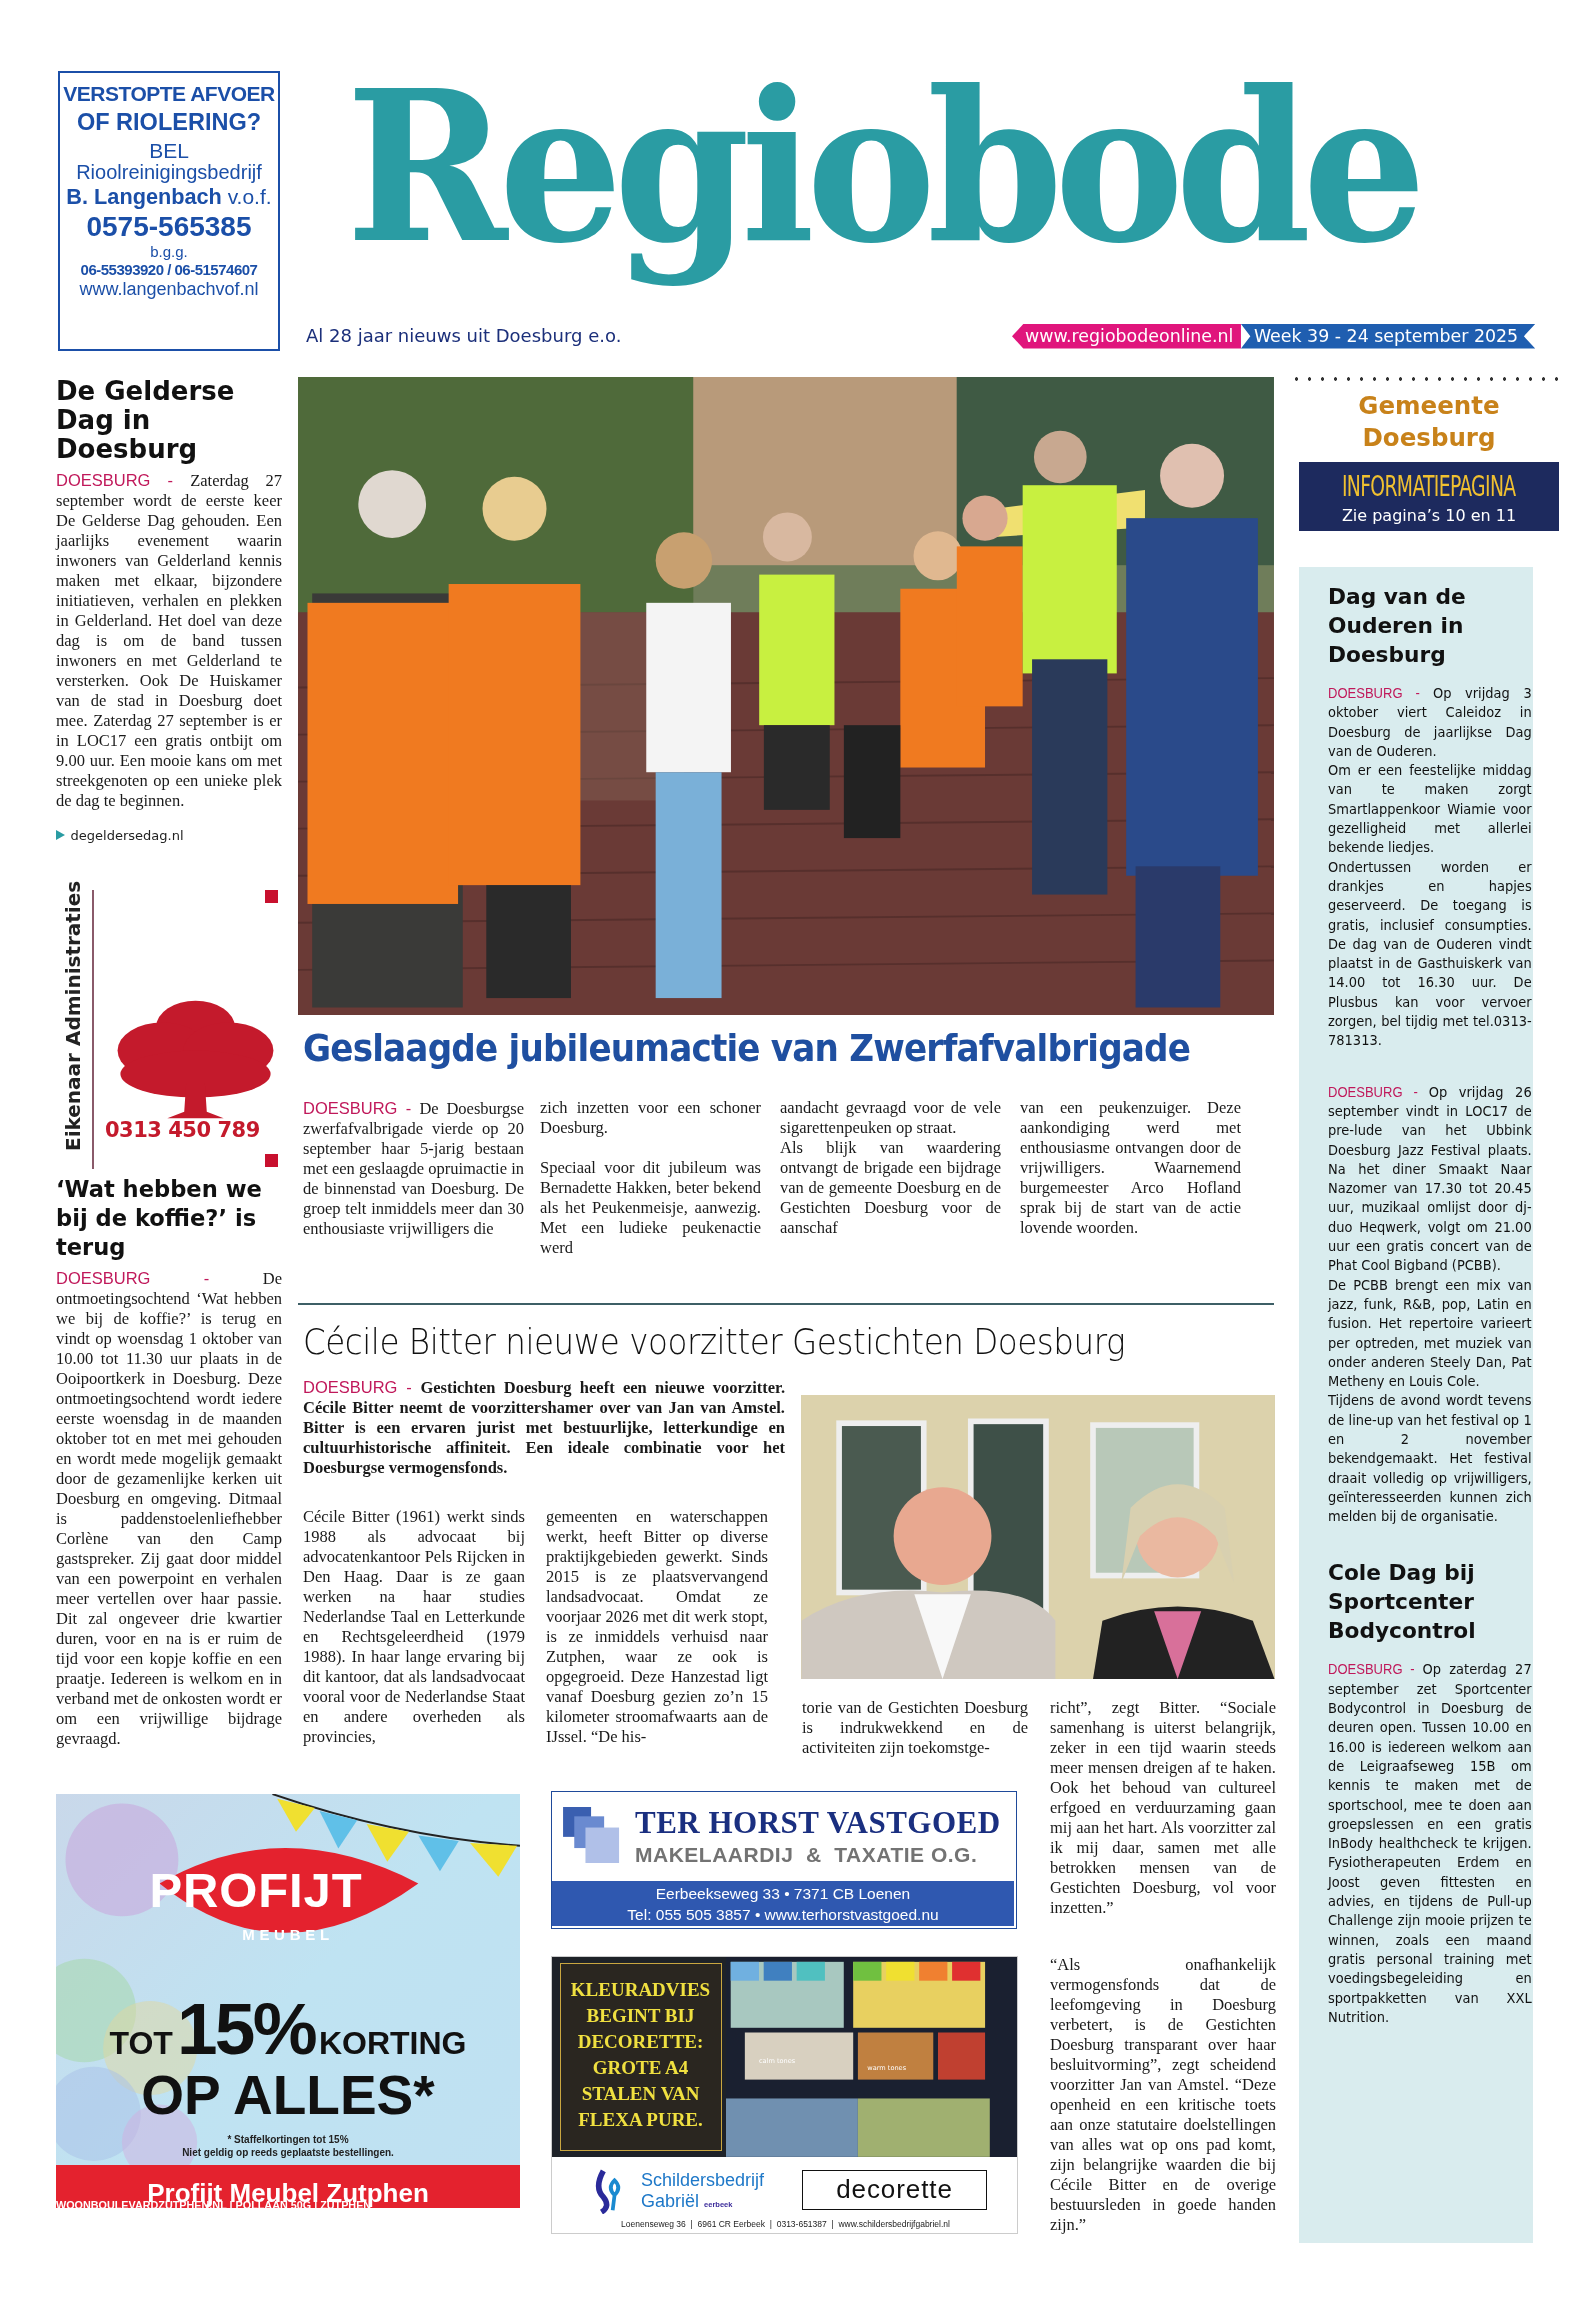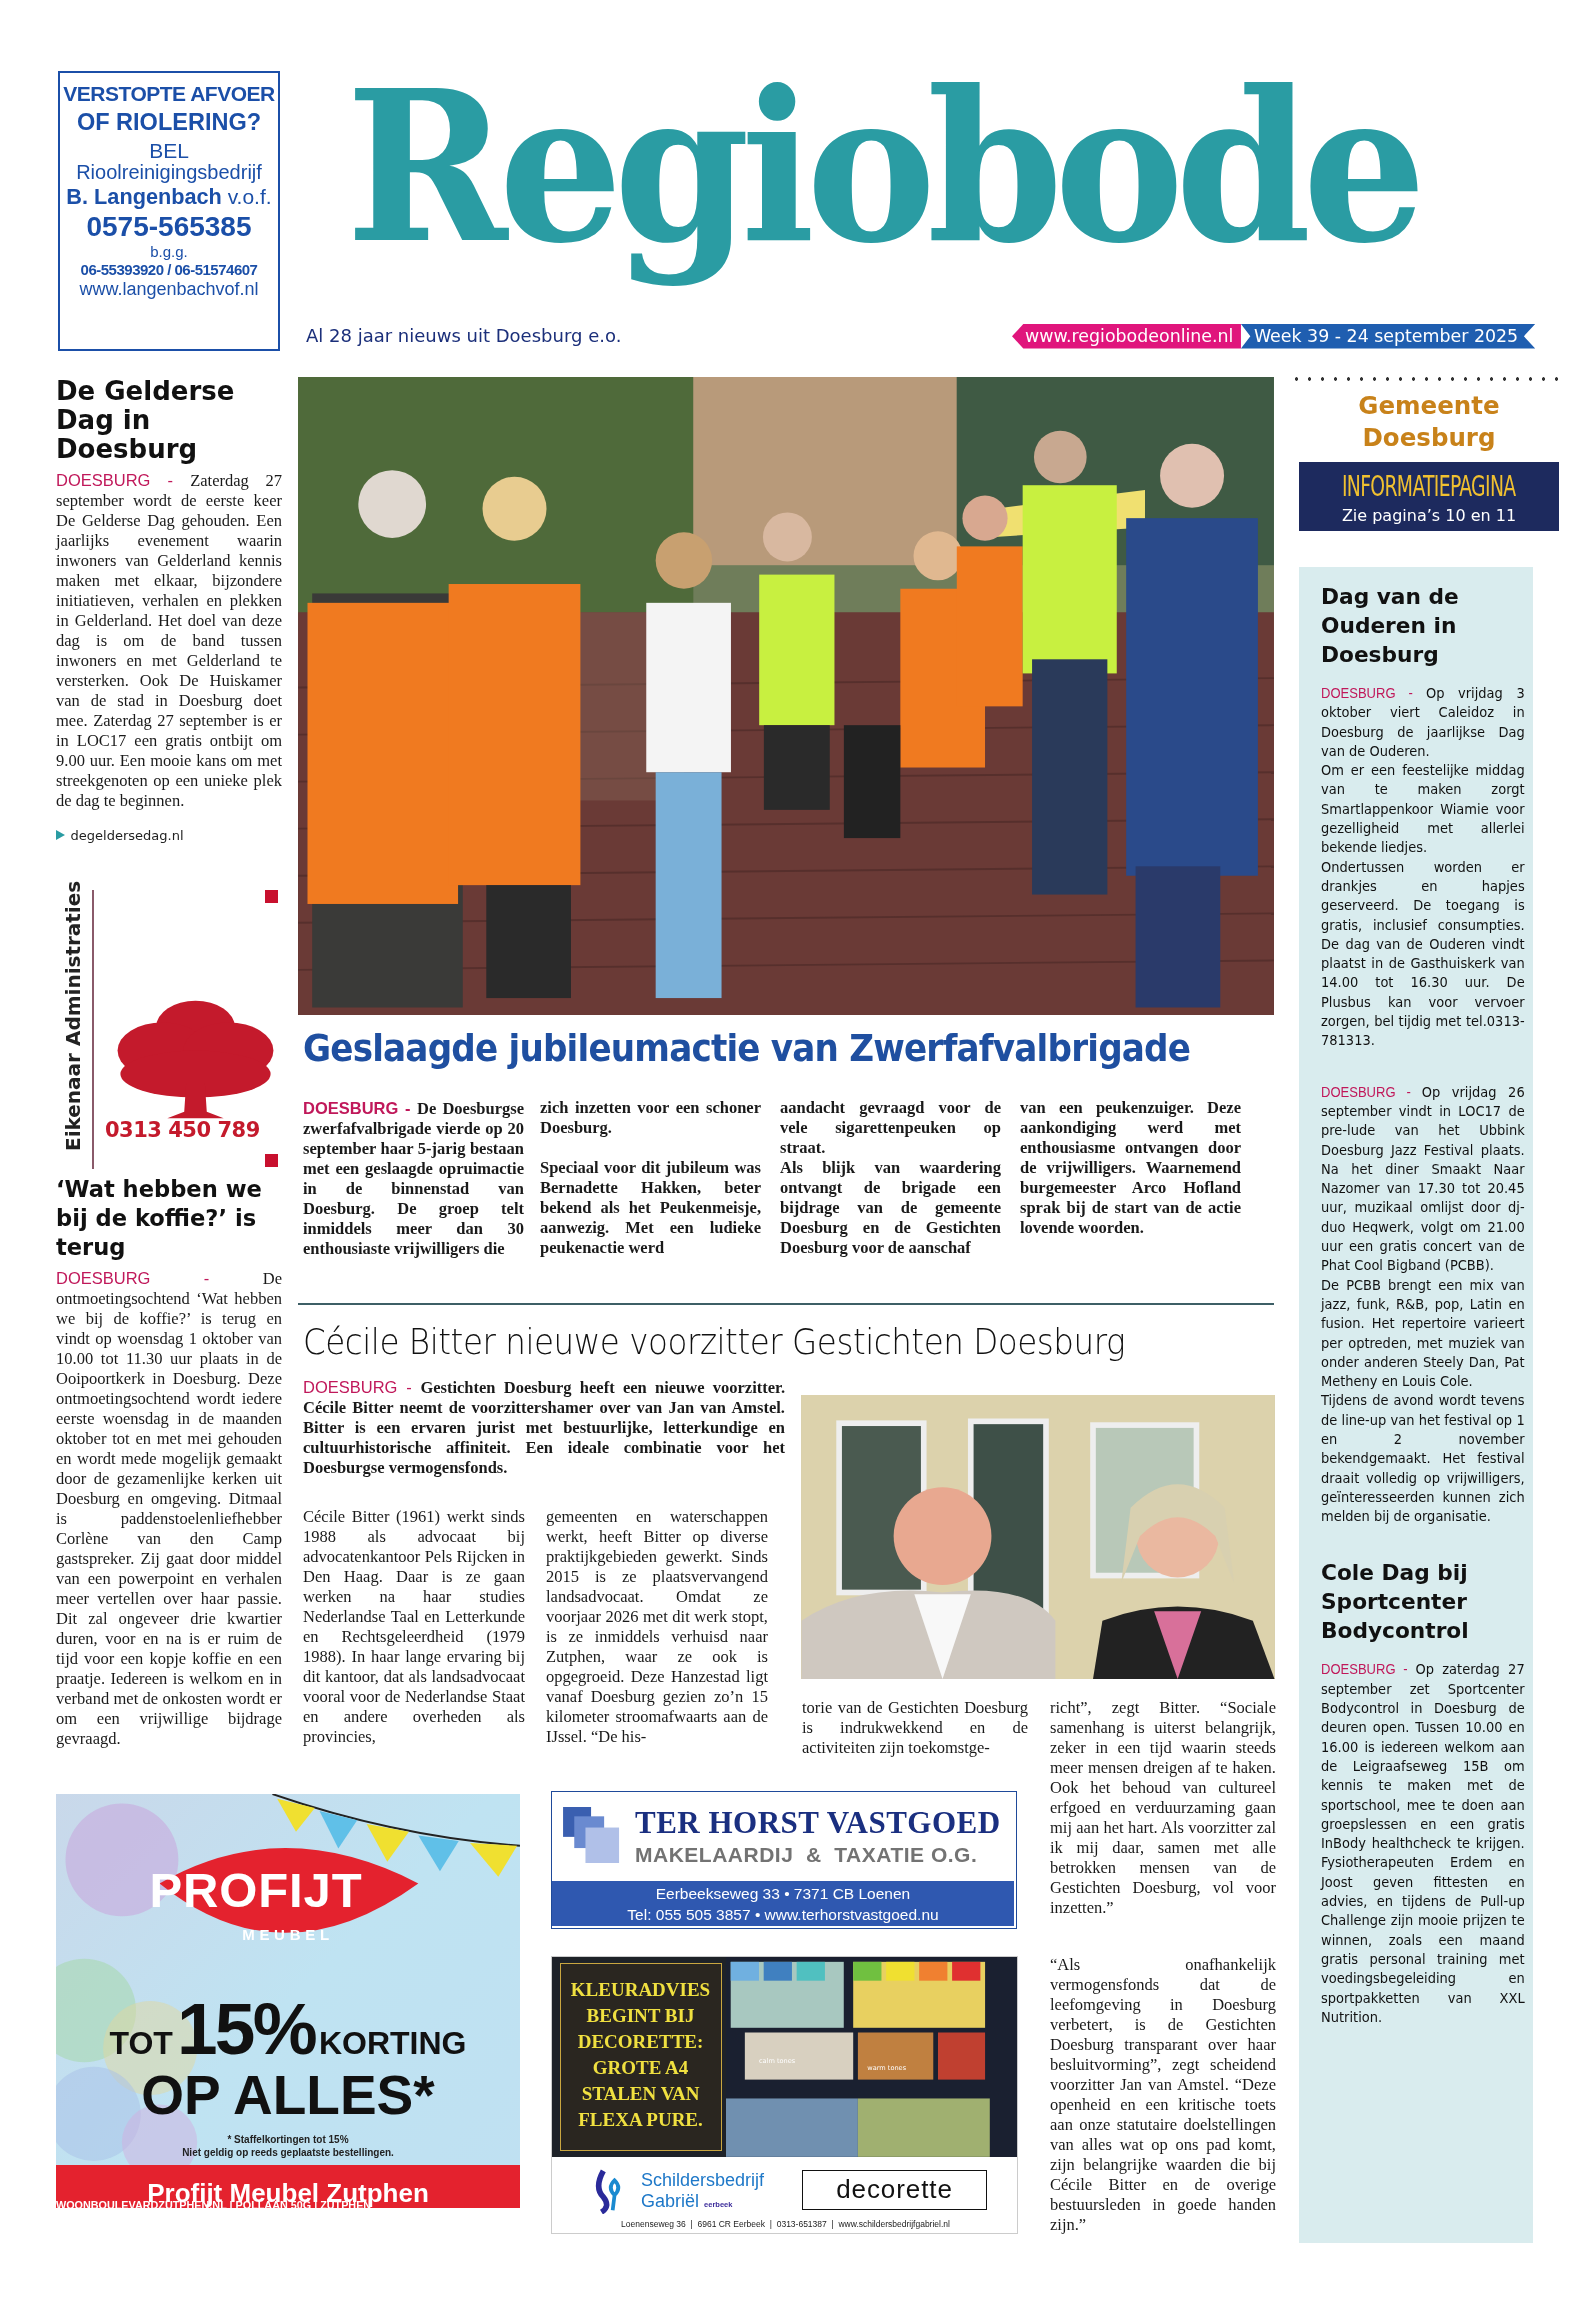--- a/index.html
+++ b/index.html
@@ -45,42 +45,42 @@
   #ad-eikenaar .sq { position: absolute; width: 13px; height: 13px; background: #c8102e; }
   #ad-eikenaar .phone { position: absolute; left: 49px; top: 242px; font-family: "DejaVu Sans", sans-serif; font-weight: bold; font-size: 21px; color: #c41a2c; letter-spacing: -0.5px; }
 
   #koffie { left: 56px; top: 1175px; width: 226px; }
   #koffie h2 { font-size: 22.6px; line-height: 29px; margin-bottom: 5.6px; }
 
   
   #photo-main { left: 298px; top: 377px; width: 976px; height: 638px; overflow: hidden; background: linear-gradient(180deg, #5a6e4a 0%, #7a8c5a 18%, #9a8468 30%, #7a5048 45%, #6a3a38 60%, #5e3434 80%, #4e2c2c 100%); }
 
   #h-zwerf { left: 303px; top: 1026px; font-family: "DejaVu Sans", sans-serif; font-weight: bold; font-size: 38px; color: #1f4fa0; letter-spacing: -0.9px; transform: scaleX(0.9); transform-origin: left; white-space: nowrap; }
-  .col4 { top: 1098px; width: 221px; font-weight: bold; }
+  .col4 { top: 1098px; width: 221px; }
   #divider { left: 298px; top: 1303px; width: 976px; height: 1.9px; background: #3d5f66; }
 
   #h-cecile { left: 303px; top: 1322px; font-family: "DejaVu Sans", sans-serif; font-weight: 200; font-size: 35px; color: #111; letter-spacing: -0.5px; white-space: nowrap; transform: scaleX(0.93); transform-origin: left; }
   #intro-cecile { left: 303px; top: 1377px; width: 482px; font-size: 16.5px; line-height: 20px; font-weight: bold; text-align: justify; }
   .col2 { top: 1507px; width: 222px; }
 
   #photo-cecile { left: 801px; top: 1395px; width: 474px; height: 284px; overflow: hidden; background: #d8cfae; }
 
   
   #ad-profijt { left: 56px; top: 1794px; width: 464px; height: 414px; background: linear-gradient(135deg, #c9d8ea 0%, #bfe3f2 50%, #bfe0f2 100%); overflow: hidden; }
   #ad-terhorst { left: 551px; top: 1791px; width: 466px; height: 138px; border: 1.9px solid #1f4a9a; background: #fff; }
   #ad-decorette { left: 551px; top: 1956px; width: 467px; height: 278px; border: 0.9px solid #ccc; overflow: hidden; }
 
   
   #gemeente { left: 1288px; top: 377px; width: 282px; }
   #gemeente .dots { height: 3.8px; background-image: radial-gradient(circle, #333 1.4px, transparent 1.9px); background-size: 13px 3.8px; background-repeat: repeat-x; margin: 0 1.9px; }
   #gemeente .title { text-align: center; font-family: "DejaVu Sans", sans-serif; font-weight: bold; color: #c8821a; font-size: 24.5px; line-height: 32px; margin-top: 9.4px; }
   #gemeente .box { margin: 7.5px 11.3px 0 11.3px; background: #1d2a5e; text-align: center; padding: 5.6px 0 4.7px; }
   #gemeente .box .big { font-family: "DejaVu Sans Condensed", "DejaVu Sans", sans-serif; color: #f0c030; font-size: 29px; letter-spacing: -0.9px; line-height: 38px; transform: scaleX(0.72); }
   #gemeente .box .small { color: #fff; font-family: "DejaVu Sans", sans-serif; font-size: 16px; line-height: 21px; }
-  #rightpanel { left: 1299px; top: 567px; width: 234px; height: 1676px; background: #d9ecee; padding: 15px 15px 0 22px; }
+  #rightpanel { left: 1299px; top: 567px; width: 234px; height: 1676px; background: #d9ecee; padding: 15px 15px 0 29px; }
   #rightpanel h3 { font-family: "DejaVu Sans", sans-serif; font-weight: bold; font-size: 21.7px; line-height: 29px; color: #111; margin-bottom: 15px; }
   #rightpanel .rtext { font-family: "DejaVu Sans", sans-serif; font-size: 14px; line-height: 19.3px; text-align: justify; color: #111; transform: scaleX(0.93); transform-origin: left; width: 219px; }
   #rightpanel .item { margin-bottom: 32px; }
 </style>
 </head>
 <body>
 
 <div id="ad-riool" class="abs">
   <div class="l1">VERSTOPTE AFVOER</div>
   <div class="l2">OF RIOLERING?</div>

